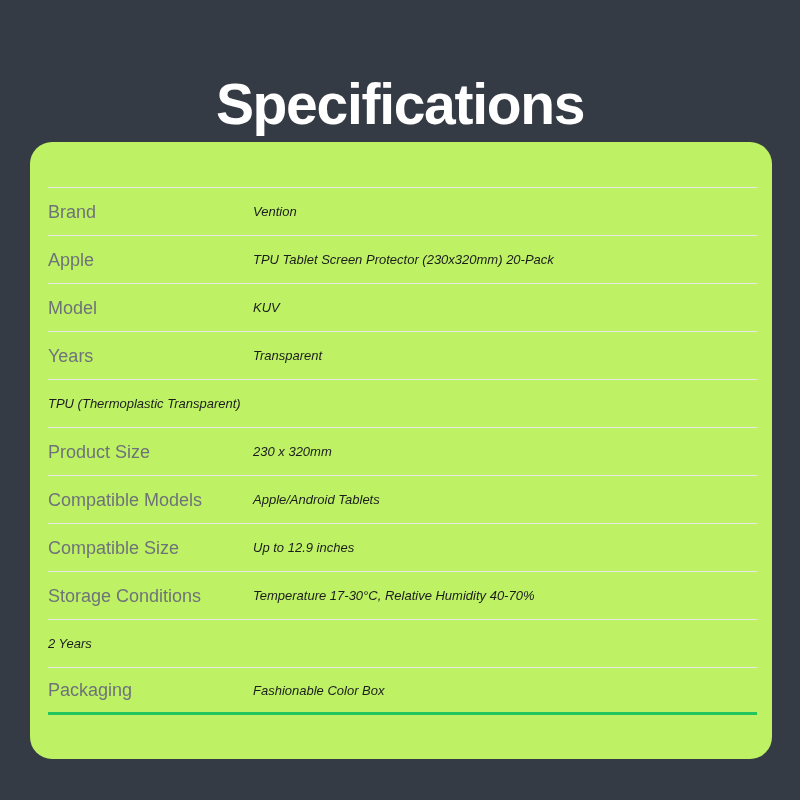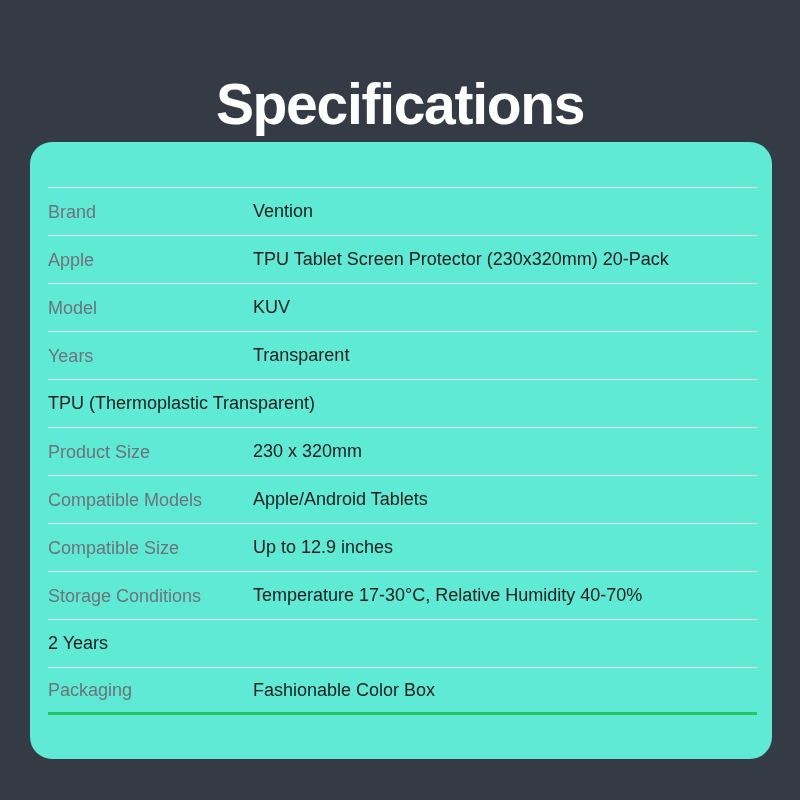--- a/index.html
+++ b/index.html
@@ -37,21 +37,21 @@
     font-family: "Liberation Sans", sans-serif;
     margin-top: 26px;
   }
 
   #spec-card {
     position: absolute;
     left: 30px;
     top: 142px;
     width: 742px;
     height: 617px;
-    background: #5eead4;
+    background: #bef264;
     border-radius: 22px;
     box-sizing: border-box;
     overflow: hidden;
   }
 
   #spec-table {
     position: absolute;
     left: 18px;
     top: 45px;
     width: 709px;
@@ -75,25 +75,26 @@
     font-size: 18px;
     font-weight: normal;
     line-height: 22px;
     white-space: nowrap;
     font-family: "Liberation Sans", sans-serif;
   }
 
   .spec-value {
     flex: 1 1 auto;
     color: #1b1c1e;
-    font-size: 18px;
+    font-size: 13px;
     font-weight: normal;
     line-height: 23px;
     white-space: nowrap;
     font-family: "Liberation Sans", sans-serif;
+    font-style: italic;
   }
 </style>
 </head>
 <body>
 
 <div id="page">
 
   <div id="page-title">Specifications</div>
 
   <div id="spec-card">

